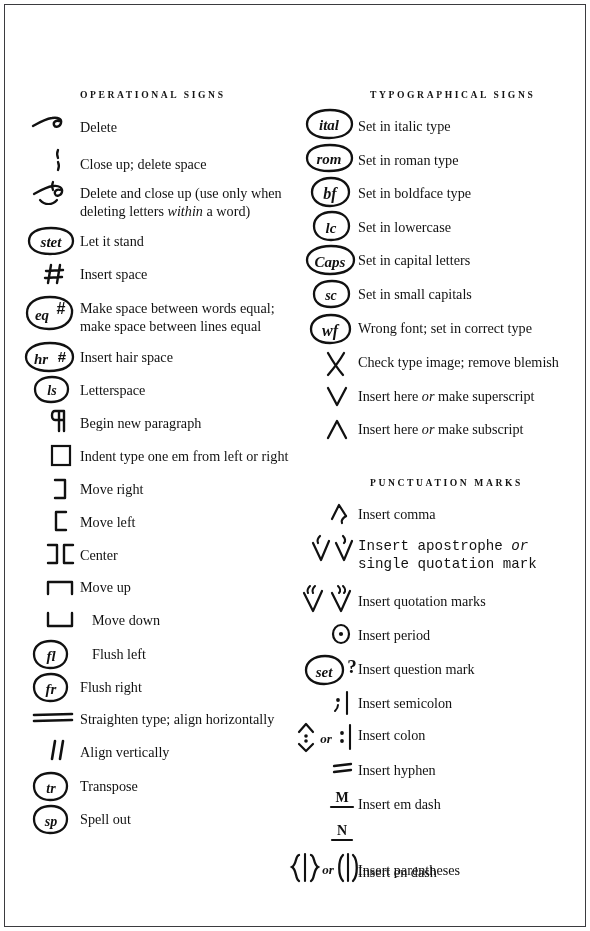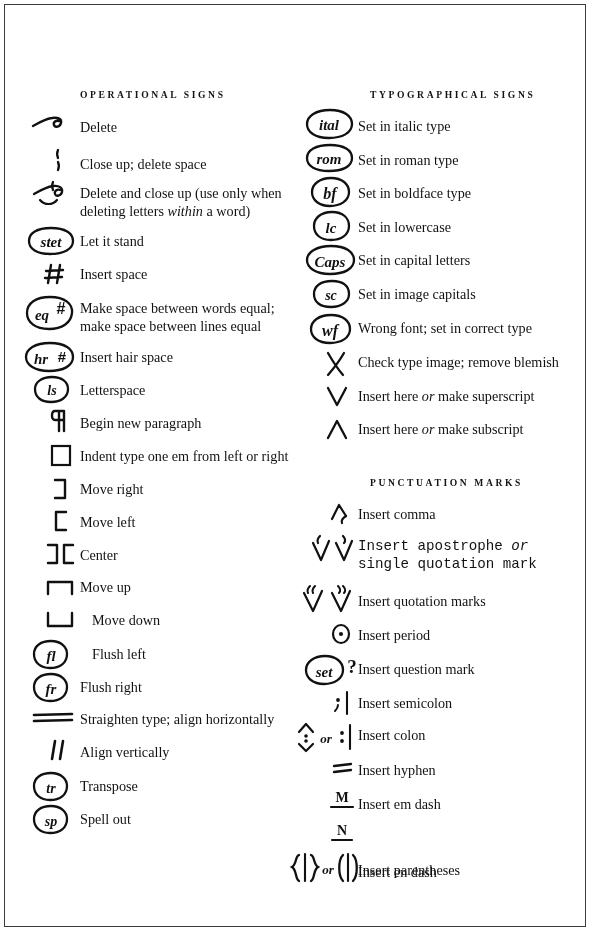--- a/index.html
+++ b/index.html
@@ -344,21 +344,21 @@
       <div class="label" style="left:68px; top:252px;">Set in capital letters</div>
     </div>
 
     <div class="row">
       <div class="mark" style="left:21px; top:278px;">
         <svg width="42" height="32" viewBox="0 0 42 32">
           <path d="M21 3 C32 3, 38 8, 38 16 C38 24, 30 29, 20 29 C9 29, 3 24, 3 16 C3 8, 10 3, 21 3 Z" fill="none" stroke="#111" stroke-width="2.3" stroke-linejoin="round"></path>
           <text x="20" y="22" text-anchor="middle" font-family="'Liberation Serif', serif" font-style="italic" font-weight="bold" font-size="14" fill="#111">sc</text>
         </svg>
       </div>
-      <div class="label" style="left:68px; top:286px;">Set in image capitals</div>
+      <div class="label" style="left:68px; top:286px;">Set in small capitals</div>
     </div>
 
     <div class="row">
       <div class="mark" style="left:17px; top:311px;">
         <svg width="48" height="34" viewBox="0 0 48 34">
           <path d="M24 4 C36 4, 43 10, 43 18 C43 27, 34 32, 23 32 C11 32, 4 26, 4 18 C4 10, 12 4, 24 4 Z" fill="none" stroke="#111" stroke-width="2.3" stroke-linejoin="round"></path>
           <text x="23" y="25" text-anchor="middle" font-family="'Liberation Serif', serif" font-style="italic" font-weight="bold" font-size="16" fill="#111">wf</text>
         </svg>
       </div>
       <div class="label" style="left:68px; top:320px;">Wrong font; set in correct type</div>

